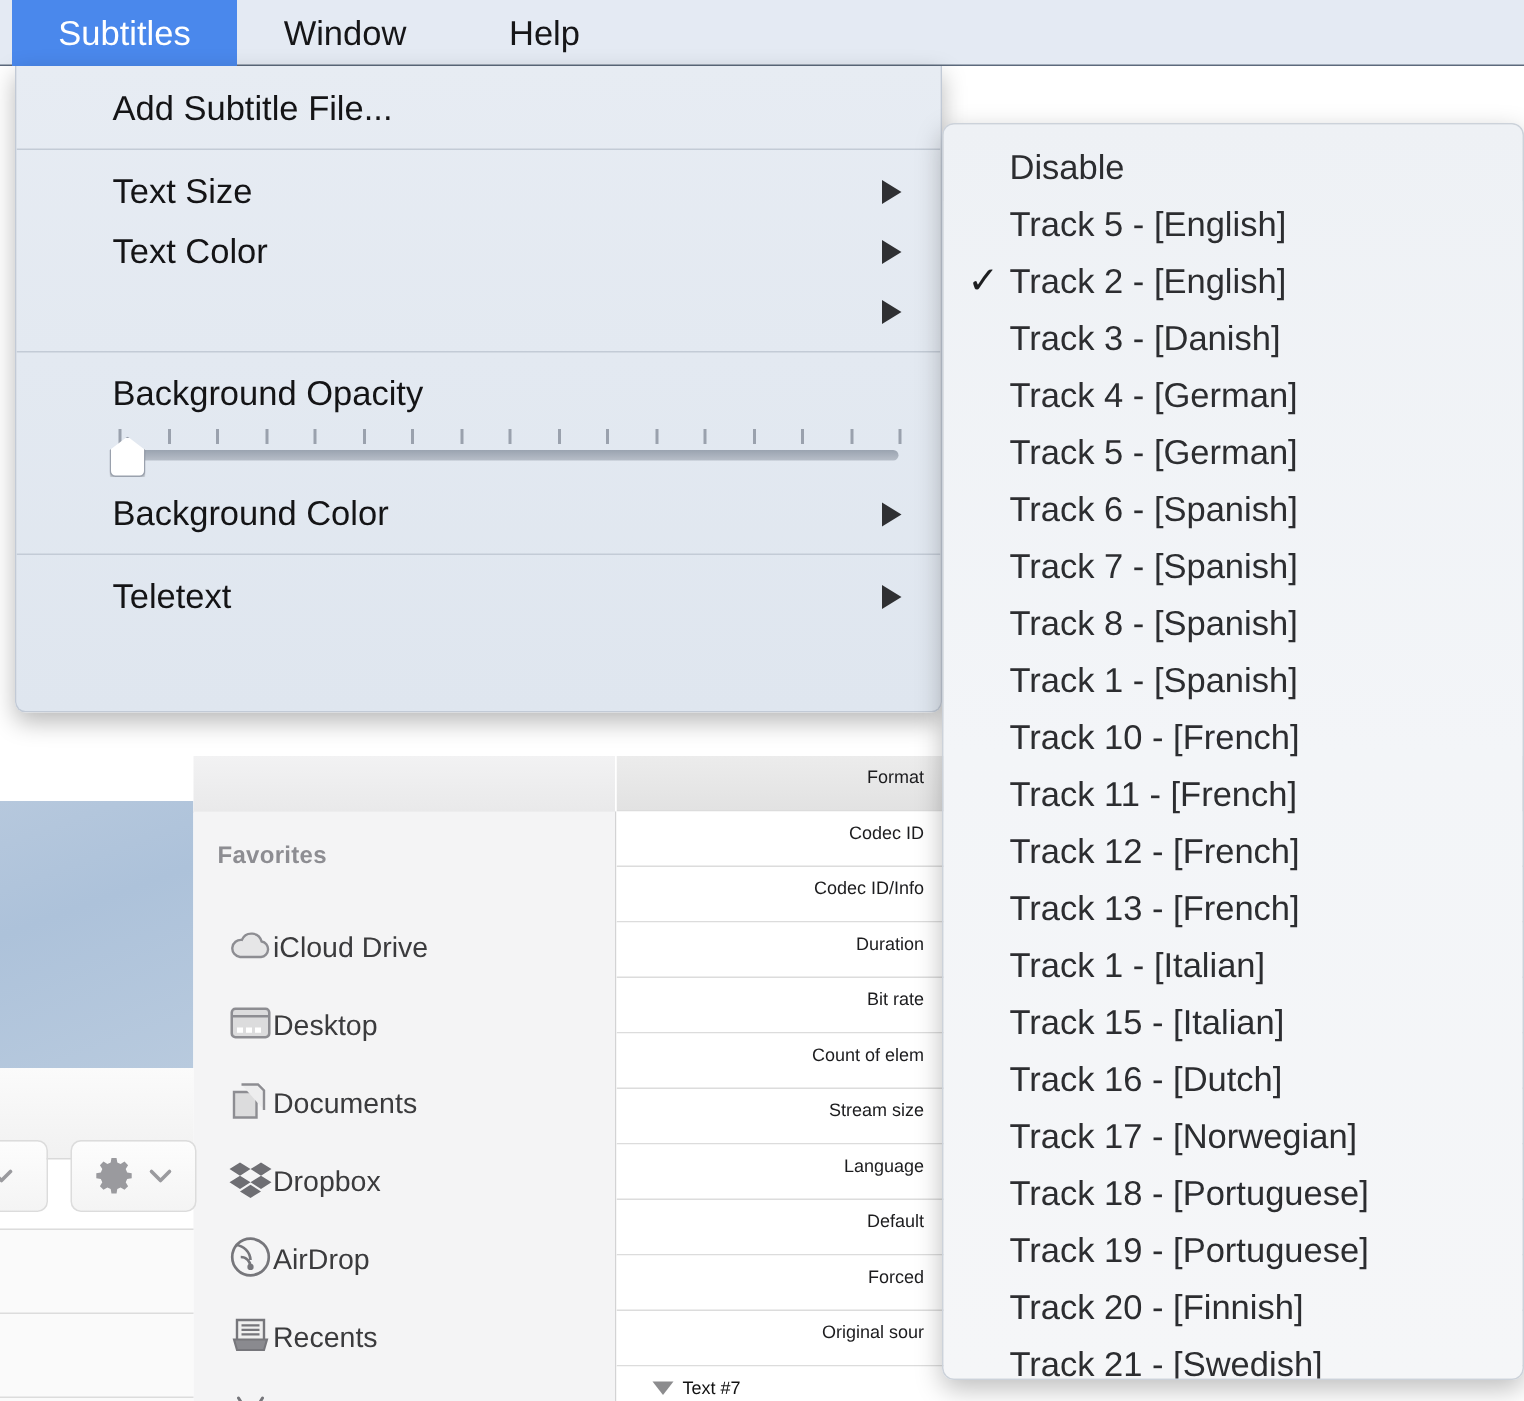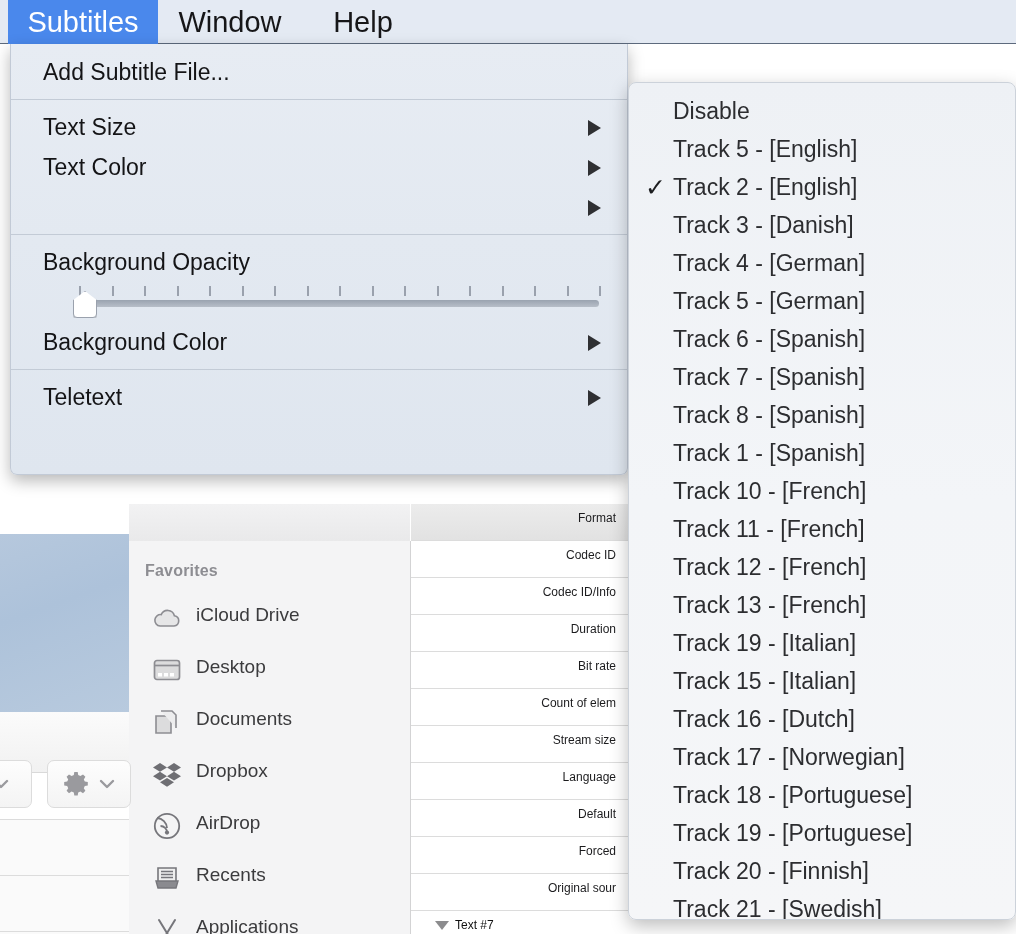--- a/index.html
+++ b/index.html
@@ -18,21 +18,21 @@
 
   
   .bg-window{position:absolute;left:129px;top:460px;width:887px;height:474px;background:#ffffff;}
 
   
   .sidebar{position:absolute;left:129px;top:497px;width:281px;height:437px;
     background:#f4f4f5;border-right:1px solid #d3d3d4;}
   .sidebar-top-strip{position:absolute;left:129px;top:460px;width:281px;height:37px;
     background:linear-gradient(#f2f2f3,#e9e9ea);border-bottom:1px solid #d8d8d9;}
   .sb-header{position:absolute;left:145px;top:518px;font-size:16px;color:#8d8d92;font-weight:bold;letter-spacing:.2px;}
-  .sb-item{position:absolute;left:152px;width:250px;height:40px;display:flex;align-items:flex-start;gap:14px;}
+  .sb-item{position:absolute;left:152px;width:250px;height:40px;display:flex;align-items:flex-end;}
   .sb-label{font-size:19px;color:#3b3b3d;white-space:nowrap;}
   .sb-icn{width:30px;height:28px;flex:0 0 30px;display:flex;align-items:center;justify-content:center;}
   .sb-icn svg{display:block;}
 
   
   .tbl{position:absolute;left:411px;top:460px;width:605px;height:474px;background:#ffffff;overflow:hidden;}
   .tbl-row{position:relative;height:36px;border-bottom:1px solid #dcdcdc;background:#fff;}
   .tbl-row.first{background:linear-gradient(#ececec,#e2e2e2);}
   .tbl-key{position:absolute;right:400px;top:7px;font-size:12px;color:#1c1c1e;white-space:nowrap;text-align:right;}
   .tbl-key.group{right:auto;left:24px;color:#111;}
@@ -48,29 +48,29 @@
   .tb-btn.b2{left:47px;width:82px;}
   .chev{width:16px;height:10px;}
   .btm-rows{position:absolute;left:0;top:775px;width:129px;height:159px;background:#fafafa;}
   .btm-line{position:absolute;left:0;width:129px;border-top:1px solid #dcdcdc;}
   .btm-text{position:absolute;left:-12px;font-size:19px;color:#1c1c1e;white-space:nowrap;}
 
   
   #menubar{position:absolute;left:0;top:0;width:1016px;height:44px;
     background:#e4eaf3;border-bottom:1px solid #5d6a7d;box-sizing:border-box;}
   .mb-item{position:absolute;top:0;height:44px;display:flex;align-items:center;justify-content:center;
-    font-size:29px;color:#161618;padding:0 18px;box-sizing:border-box;}
+    font-size:23px;color:#161618;padding:0 18px;box-sizing:border-box;}
   .mb-item.active{background:#4a88ec;color:#ffffff;}
 
   
   #menu{position:absolute;left:10px;top:44px;width:618px;height:431px;
     background:linear-gradient(180deg,#e7ecf3 0%,#e3e9f1 45%,#dfe6ef 100%);
     border:1px solid #c2cad6;border-top:none;border-radius:0 0 7px 7px;
     box-shadow:0 6px 16px rgba(0,0,0,.28);box-sizing:border-box;overflow:hidden;}
-  .mi{position:relative;height:40px;display:flex;align-items:center;padding-left:32px;
+  .mi{position:relative;height:40px;display:flex;align-items:center;padding-left:64px;
       font-size:23px;color:#141416;box-sizing:border-box;}
   .mi.sel{background:#4a88ec;color:#ffffff;}
   .mi-arrow{position:absolute;right:26px;top:13px;width:0;height:0;
     border-top:8px solid transparent;border-bottom:8px solid transparent;border-left:13px solid #2f3033;}
   .mi.sel .mi-arrow{border-left-color:#ffffff;}
   .msep{height:1px;margin:7px 0;background:#c3cbd6;}
   .slider-wrap{position:relative;height:34px;margin:2px 0 4px 0;}
   .s-track{position:absolute;left:68px;top:16px;width:520px;height:7px;border-radius:4px;
     background:linear-gradient(#9aa3b0,#b7bec8);}
   .s-ticks{position:absolute;left:68px;top:0px;width:520px;height:12px;}
@@ -344,21 +344,21 @@
     <div class="si">
       <span>Track 11 - [French]</span>
     </div>
     <div class="si">
       <span>Track 12 - [French]</span>
     </div>
     <div class="si">
       <span>Track 13 - [French]</span>
     </div>
     <div class="si">
-      <span>Track 19 - [Italian]</span>
+      <span>Track 1 - [Italian]</span>
     </div>
     <div class="si">
       <span>Track 15 - [Italian]</span>
     </div>
     <div class="si">
       <span>Track 16 - [Dutch]</span>
     </div>
     <div class="si">
       <span>Track 17 - [Norwegian]</span>
     </div>

